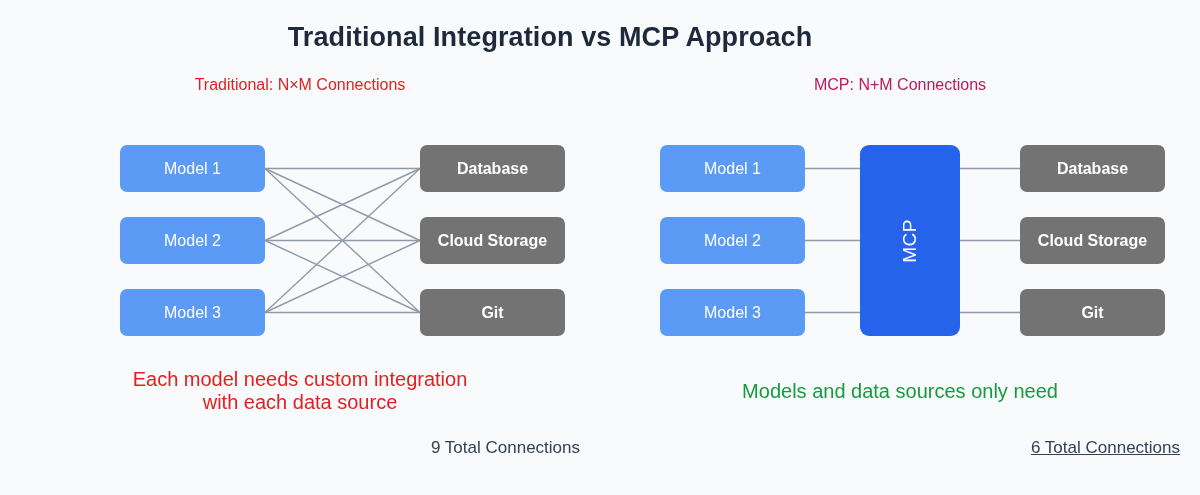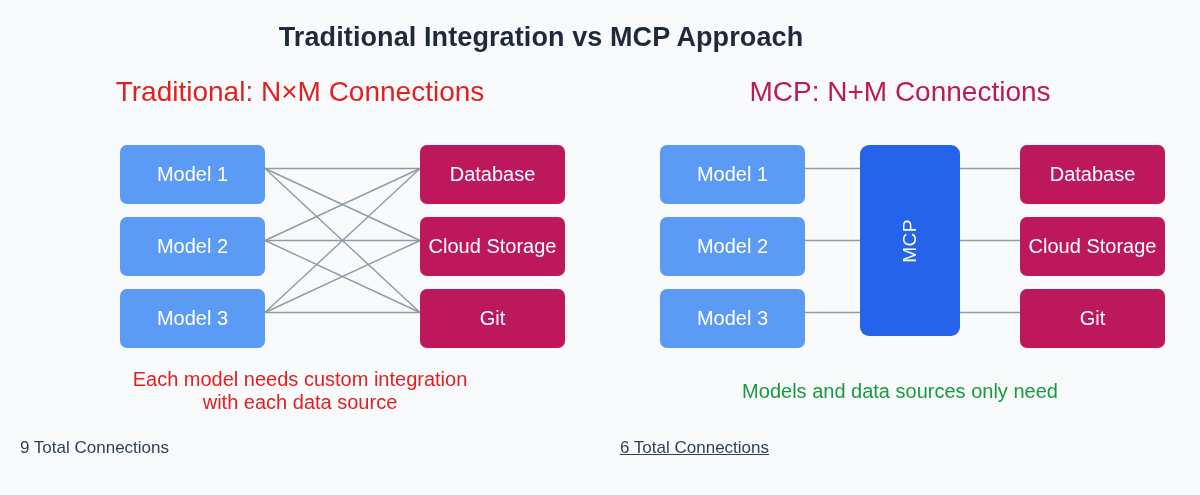--- a/index.html
+++ b/index.html
@@ -14,35 +14,35 @@
     overflow: hidden;
     position: relative;
   }
   #canvas {
     position: relative;
     width: 1200px;
     height: 495px;
   }
   .title {
     position: absolute;
-    left: 3px;
+    left: 12px;
     top: 22px;
     width: 1076px;
     text-align: center;
     font-size: 27px;
     font-weight: bold;
     color: #1E293B;
     letter-spacing: 0.1px;
   }
   .panel-subtitle {
     position: absolute;
     top: 76px;
     width: 560px;
     text-align: center;
-    font-size: 28px;
+    font-size: 16px;
     font-weight: normal;
   }
   #subtitle-left  { left: 20px;  color: #E31F1F; }
   #subtitle-right { left: 620px; color: #be185d; }
 
   .edges {
     position: absolute;
     left: 0;
     top: 0;
     width: 1200px;
@@ -50,31 +50,32 @@
     pointer-events: none;
   }
 
   .node {
     position: absolute;
     display: flex;
     align-items: center;
     justify-content: center;
     border-radius: 7px;
     color: #ffffff;
-    font-size: 20px;
+    font-size: 16px;
     box-sizing: border-box;
-    height: 59px;
+    height: 47px;
   }
   .node.model {
     background: #5B9BF5;
     width: 145px;
   }
   .node.source {
-    background: #be185d;
+    background: #737373;
     width: 145px;
+    font-weight: bold;
   }
   .node.hub {
     background: #2563EB;
     width: 100px;
     height: 191px;
     border-radius: 9px;
     font-size: 19px;
   }
   .hub-label {
     writing-mode: vertical-rl;
@@ -90,21 +91,21 @@
     font-size: 20px;
     line-height: 23px;
   }
   #caption-left  { left: 20px;  color: #E31F1F; }
   #caption-right { left: 620px; color: #169B3E; margin-top: 12px; }
 
   .total {
     position: absolute;
     top: 438px;
     width: 560px;
-    text-align: left;
+    text-align: right;
     font-size: 17px;
     color: #334155;
   }
   #total-left  { left: 20px; }
   #total-right { left: 620px; text-decoration: underline; }
 </style>
 </head>
 <body>
 
 <div id="canvas">

